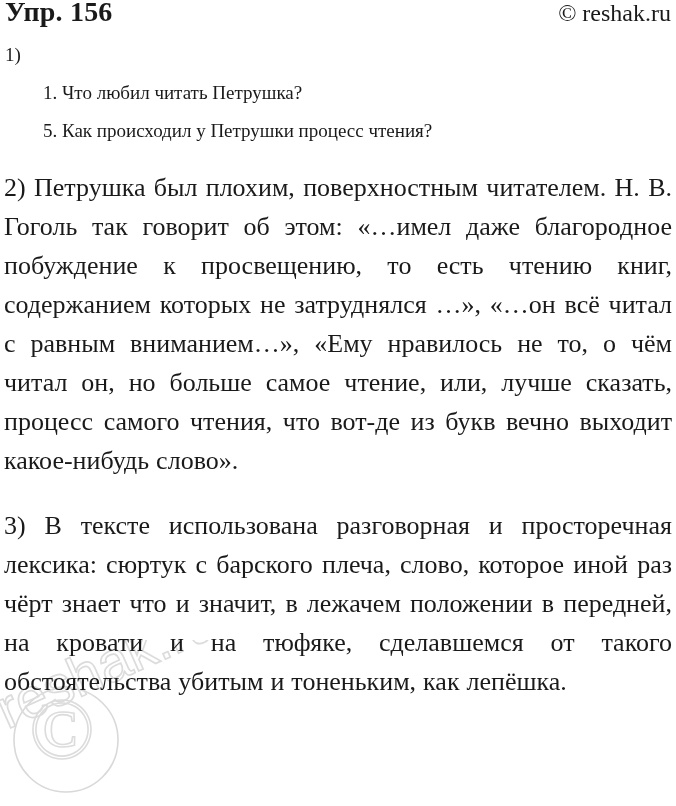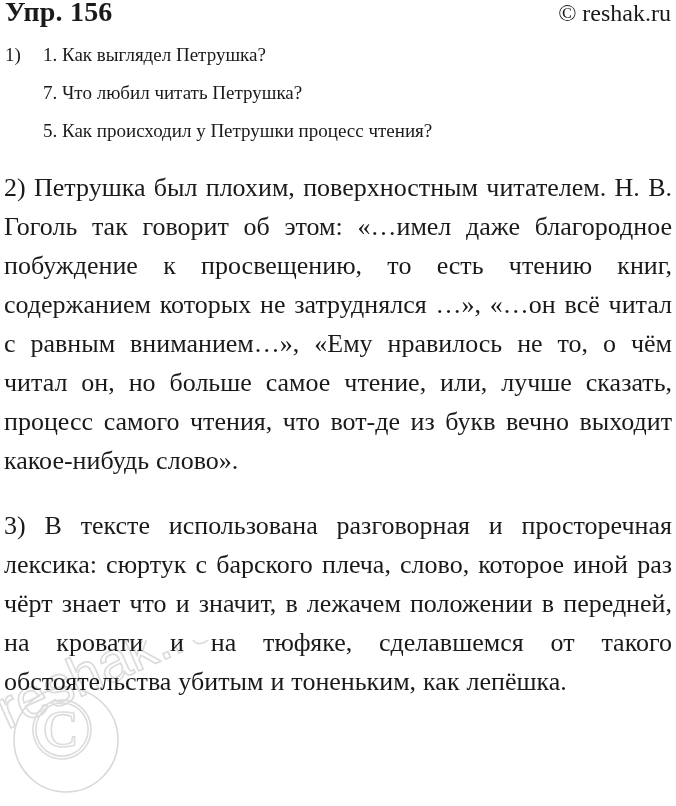--- a/index.html
+++ b/index.html
@@ -122,26 +122,25 @@
 
   <div class="header-row">
     <div class="exercise-title">Упр. 156</div>
     <div class="site-credit">© reshak.ru</div>
   </div>
 
   <div class="question-block">
 
     <div class="question-line">
       <span class="list-marker">1)</span>
-      <span class="question-text">1. Как выглядел Петрушка?</span>
     </div>
 
 
     <div class="question-line">
-      <span class="question-text">7. Что любил читать Петрушка?</span>
+      <span class="question-text">1. Что любил читать Петрушка?</span>
     </div>
 
     <div class="question-line">
       <span class="question-text">5. Как происходил у Петрушки процесс чтения?</span>
     </div>
 
   </div>
 
   <p class="para p2">2) Петрушка был плохим, поверхностным читателем. Н. В. Гоголь так говорит об этом: «…имел даже благородное побуждение к просвещению, то есть чтению книг, содержанием которых не затруднялся …», «…он всё читал с равным вниманием…», «Ему нравилось не то, о чём читал он, но больше самое чтение, или, лучше сказать, процесс самого чтения, что вот-де из букв вечно выходит какое-нибудь слово».</p>
 

